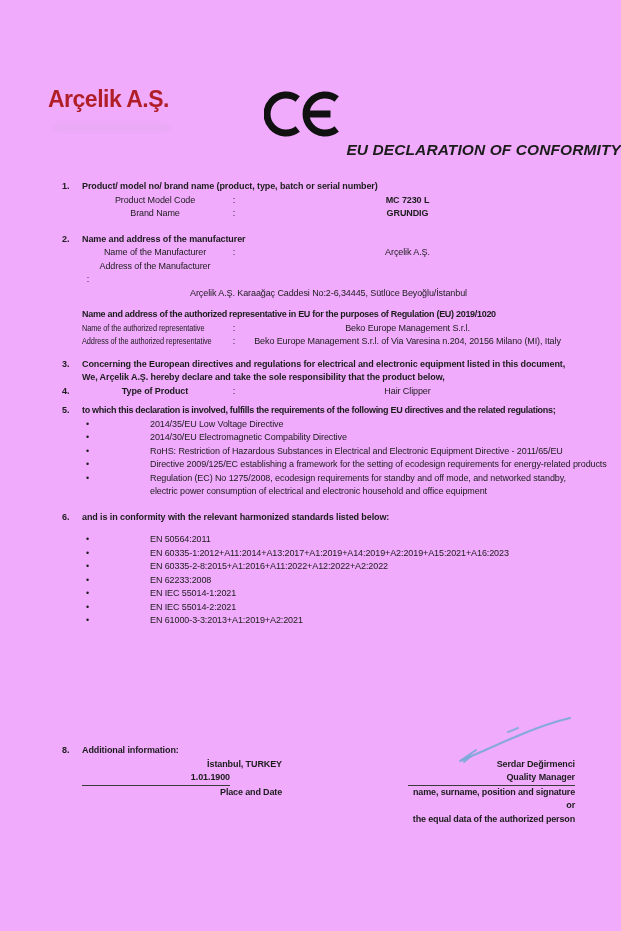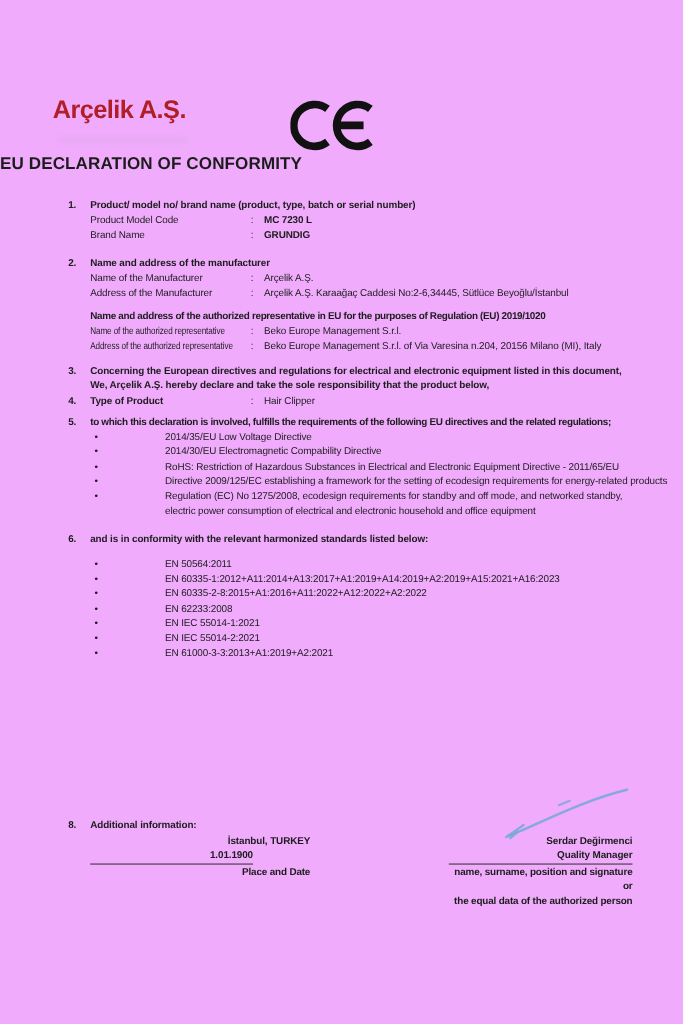--- a/index.html
+++ b/index.html
@@ -11,32 +11,32 @@
   }
   .b { font-weight:bold; }
   .nw { white-space:nowrap; }
 
   
   .logo { position:absolute; left:48px; top:86px; font-size:23px; line-height:26px;
           font-weight:bold; letter-spacing:-0.5px; }
   .scan-smudge { position:absolute; left:52px; top:124px; width:118px; height:7px;
           background:#9a9a9a; opacity:0.08; filter:blur(2px); border-radius:3px; }
   .ce { position:absolute; left:264px; top:90px; }
-  .title { position:absolute; left:0; top:143px; width:100%; text-align:left;
-           font-size:15.5px; font-weight:bold; letter-spacing:0.1px; }
+  .title { position:absolute; left:0; top:143px; width:100%; text-align:right;
+           font-size:15.5px; font-weight:bold; letter-spacing:0.1px;font-style:italic; }
 
   
   .content { position:absolute; left:62px; top:180px; width:513px; }
   .sec { display:flex; }
   .sec .num { width:20px; flex:none; font-weight:bold; }
   .sec .bd { flex:1; min-width:0; }
   .mb12 { margin-bottom:12px; } .mb9 { margin-bottom:9px; }
-  .mb8 { margin-bottom:8px; }  .mb6 { margin-bottom:6px; }
-
-  .row { display:flex; }
+  .mb8 { margin-bottom:8px;flex-direction:column; }  .mb6 { margin-bottom:6px; }
+
+  .row { display:flex;text-align:center; }
   .row .lbl { width:146px; flex:none; overflow:visible; }
   .squeeze { display:inline-block; transform:scaleX(0.82); transform-origin:0 50%; white-space:nowrap; }
   .row .colon { width:12px; flex:none; }
   .row .colon::before { content:":"; }
   .row .val { flex:1; white-space:nowrap; }
 
   ul.blt { list-style:none; margin:0; padding:0; }
   ul.blt li { display:flex; margin-left:4px; }
   ul.blt li::before { content:"\2022"; width:16px; flex:none; }
   ul.blt li .t { white-space:nowrap;margin-left:48px; }

